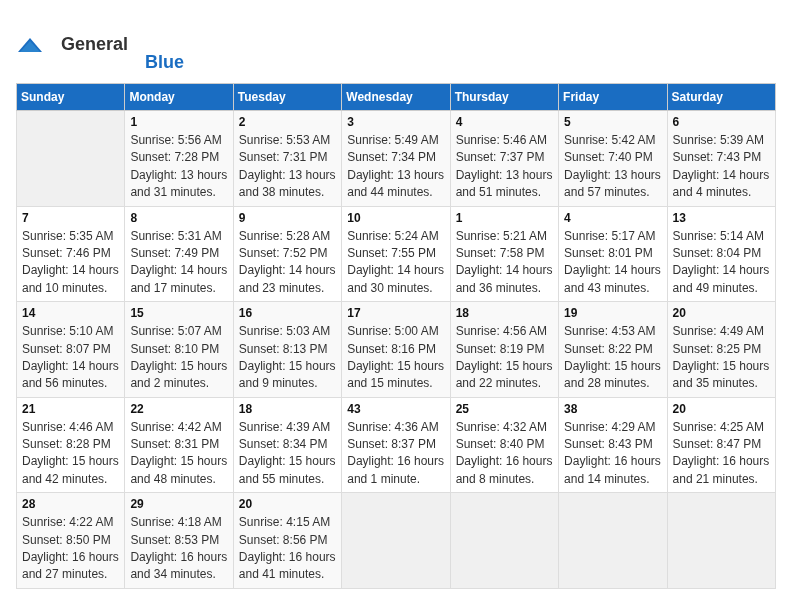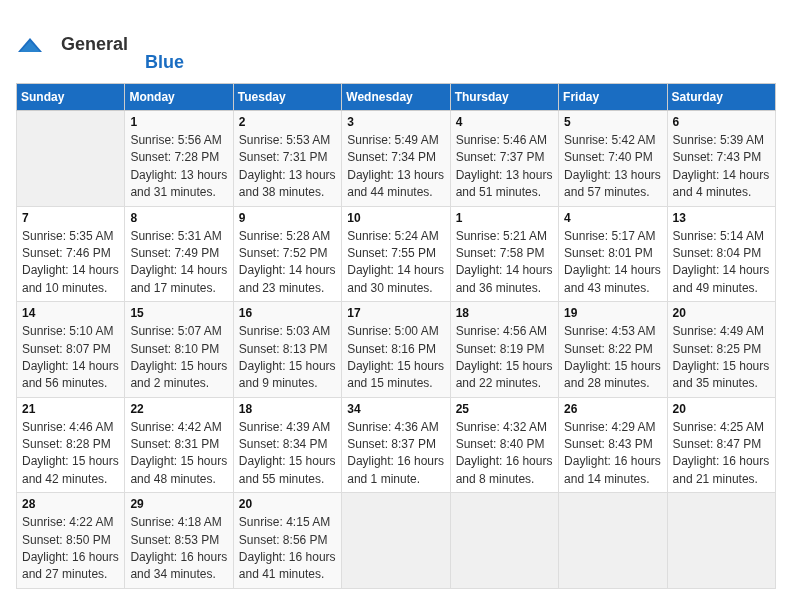--- a/index.html
+++ b/index.html
@@ -208,29 +208,29 @@
         </td>
         <td>
           <div class="day-number">22</div>
           <div class="day-info">Sunrise: 4:42 AM<br>Sunset: 8:31 PM<br>Daylight: 15 hours<br>and 48 minutes.</div>
         </td>
         <td>
           <div class="day-number">18</div>
           <div class="day-info">Sunrise: 4:39 AM<br>Sunset: 8:34 PM<br>Daylight: 15 hours<br>and 55 minutes.</div>
         </td>
         <td>
-          <div class="day-number">34</div>
+          <div class="day-number">43</div>
           <div class="day-info">Sunrise: 4:36 AM<br>Sunset: 8:37 PM<br>Daylight: 16 hours<br>and 1 minute.</div>
         </td>
         <td>
           <div class="day-number">25</div>
           <div class="day-info">Sunrise: 4:32 AM<br>Sunset: 8:40 PM<br>Daylight: 16 hours<br>and 8 minutes.</div>
         </td>
         <td>
-          <div class="day-number">26</div>
+          <div class="day-number">38</div>
           <div class="day-info">Sunrise: 4:29 AM<br>Sunset: 8:43 PM<br>Daylight: 16 hours<br>and 14 minutes.</div>
         </td>
         <td>
           <div class="day-number">20</div>
           <div class="day-info">Sunrise: 4:25 AM<br>Sunset: 8:47 PM<br>Daylight: 16 hours<br>and 21 minutes.</div>
         </td>
       </tr>
       <tr>
         <td>
           <div class="day-number">28</div>

